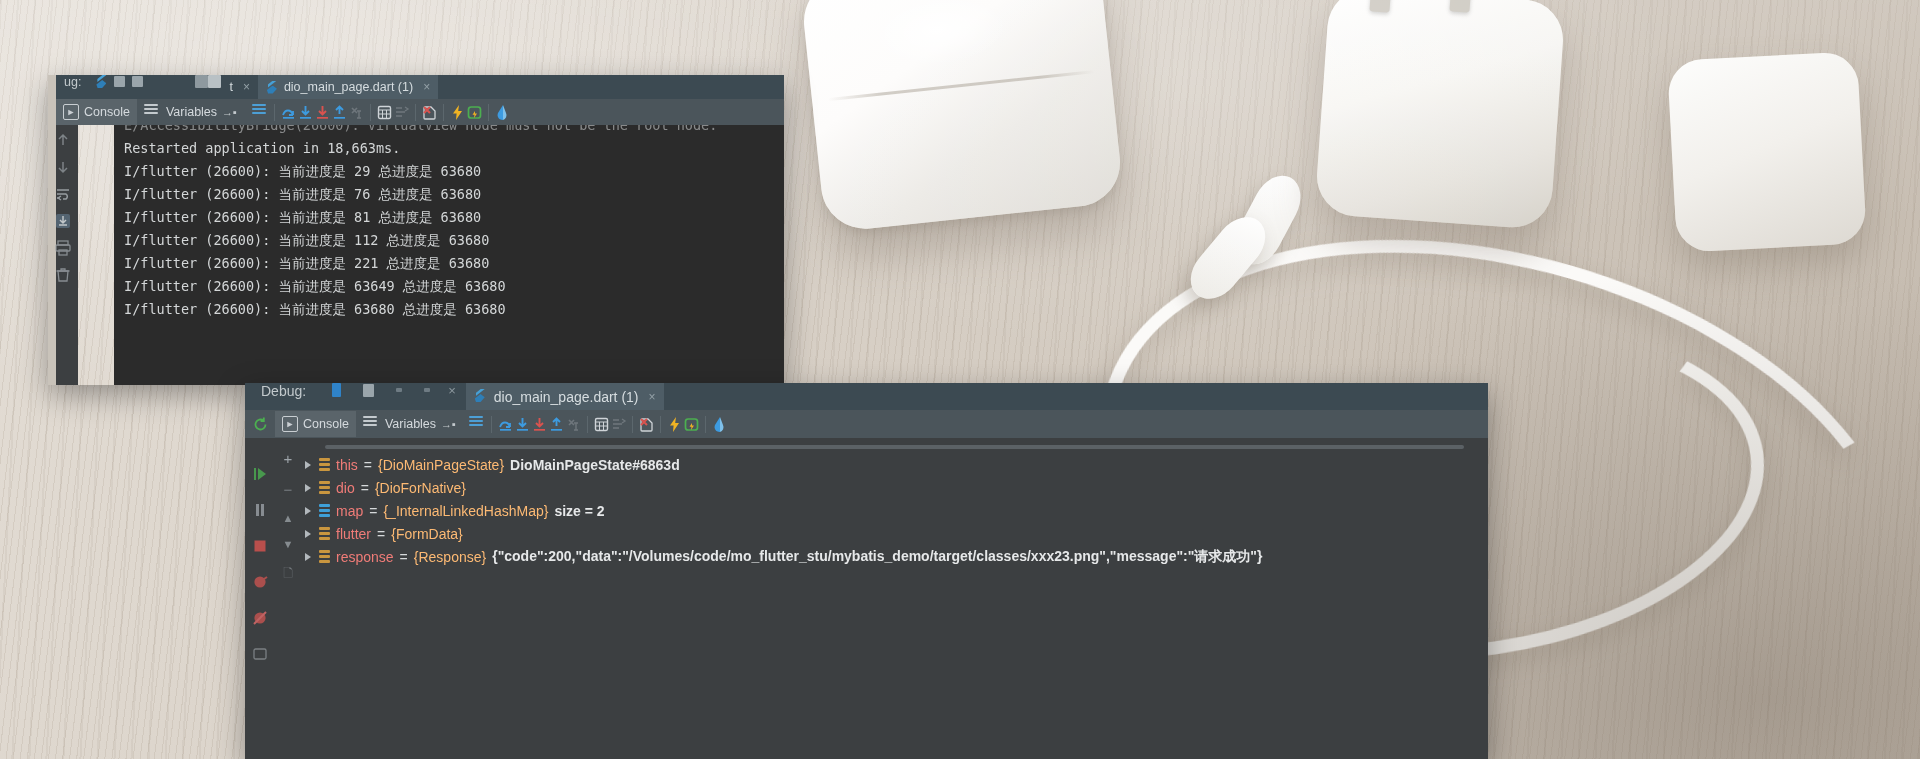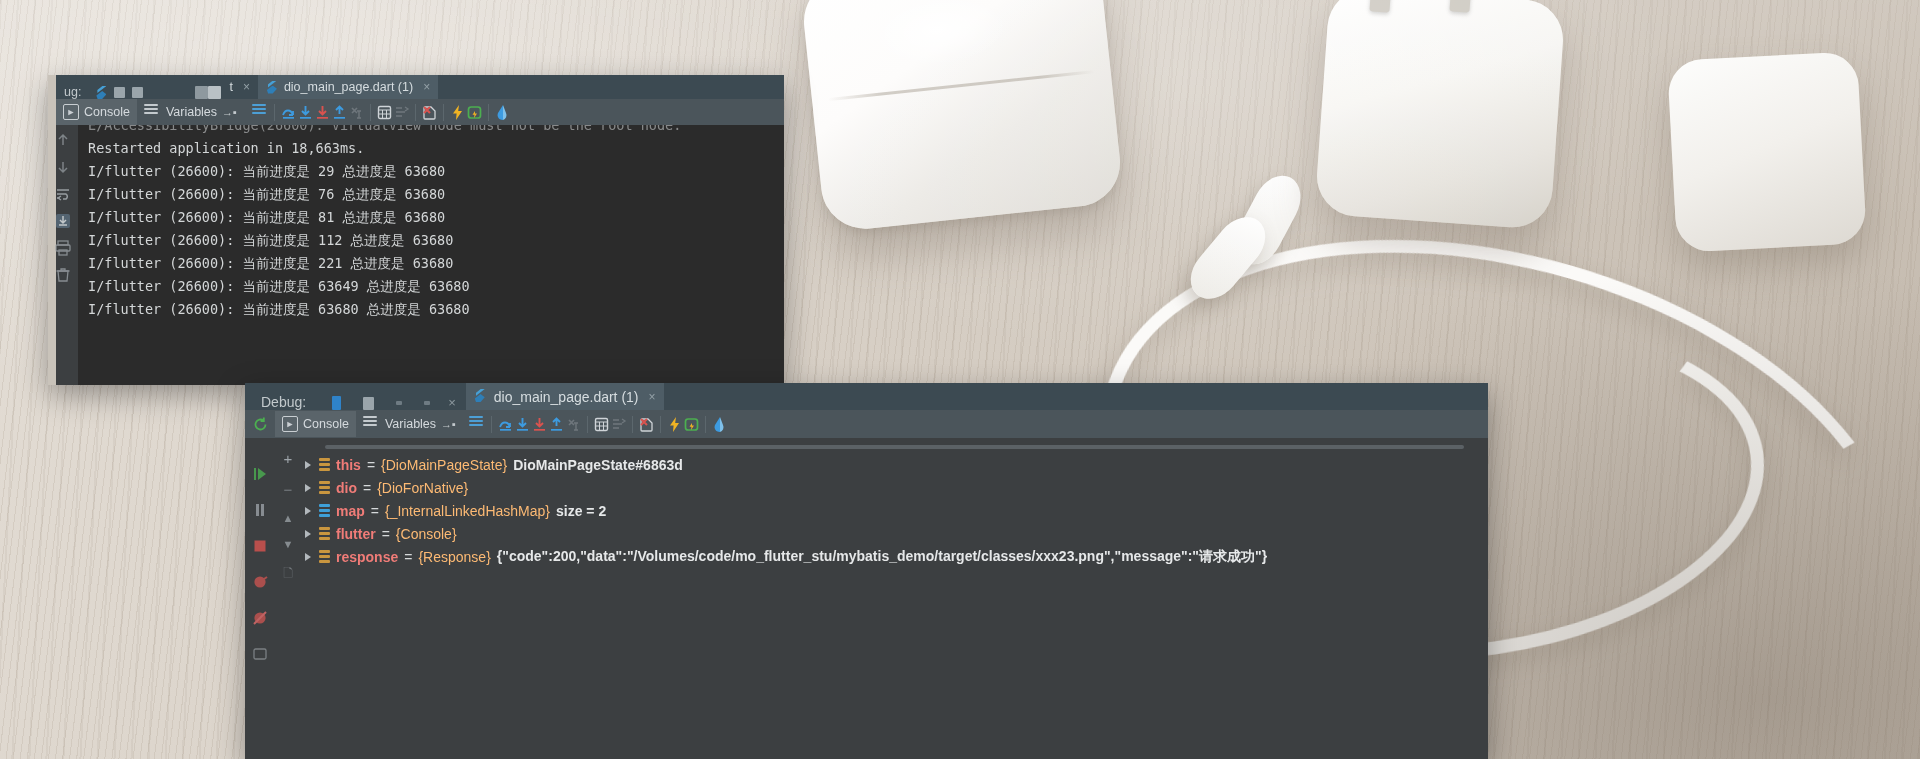--- a/index.html
+++ b/index.html
@@ -83,21 +83,21 @@
   .earbud{
     position:absolute;width:44px;height:96px;border-radius:22px/30px;
     background:linear-gradient(160deg,#ffffff,#eceae5);
     box-shadow:0 10px 18px rgba(120,108,94,0.35);
   }
   .earbud.e1{left:1246px;top:172px;transform:rotate(28deg);}
   .earbud.e2{left:1206px;top:210px;transform:rotate(40deg);}
 
   
   .ide-tabbar{
-    height:24px;background:#3c4a52;display:flex;align-items:flex-end;
+    height:24px;background:#3c4a52;display:flex;align-items:flex-start;
     font-size:12.5px;color:#bfc7ca;
   }
   .tab-label-dim{color:#c2c9cc;padding:0 6px;font-size:12.5px;}
   .ide-tab{
     display:flex;align-items:center;gap:6px;height:24px;padding:0 8px;
     font-size:12.5px;color:#d6dde0;
   }
   .ide-tab.active{background:#4e5d66;}
   .ide-tab .x{color:#93a0a6;font-size:12px;margin-left:4px;}
   .flutter-logo{
@@ -146,21 +146,21 @@
     width:30px;background:#3c3f41;display:flex;flex-direction:column;
     align-items:center;padding-top:6px;gap:9px;
   }
   .gutter-ico{width:18px;height:18px;opacity:.8;}
 
   
   #win1{
     position:absolute;left:48px;top:75px;width:736px;height:310px;
     box-shadow:0 10px 28px rgba(0,0,0,.35);
   }
-  #win1 .body{display:flex;height:260px;}
+  #win1 .body{display:flex;height:260px;gap:36px;}
   #win1 .console-body{flex:1;overflow:hidden;}
 
   
   #win2{
     position:absolute;left:245px;top:383px;width:1243px;height:376px;
     box-shadow:0 10px 28px rgba(0,0,0,.35);
   }
   #win2 .ide-tabbar{height:27px;}
   #win2 .ide-toolbar{height:28px;}
   #win2 .body{display:flex;height:321px;}
@@ -181,21 +181,21 @@
   .twisty{
     width:0;height:0;border-left:6px solid #b2b8bc;border-top:4.5px solid transparent;
     border-bottom:4.5px solid transparent;margin-right:2px;flex:0 0 auto;
   }
   .varicon{
     width:11px;height:13px;flex:0 0 auto;display:flex;flex-direction:column;
     justify-content:space-between;
   }
   .varicon i{display:block;height:2.6px;background:#c9963f;border-radius:1px;}
   .varicon.map i{background:#3ea0d8;}
-  .vname{color:#f07c78;font-weight:bold;}
+  .vname{color:#f07c78;font-weight:normal;}
   .veq{color:#d6d9da;}
   .vtype{color:#fdba74;}
   .vval{color:#e6e8e9;font-weight:bold;}
   .vscroll{height:4px;background:#5b6165;width:96%;margin:0 auto 4px auto;border-radius:2px;}
 
   
   .w1-strip{position:absolute;left:0;top:0;width:8px;height:100%;background:#c9c3ba;}
 </style>
 </head>
 <body>
@@ -598,21 +598,21 @@
 
         <div class="var-row">
           <span class="twisty"></span>
           <span class="varicon">
               <i></i>
               <i></i>
               <i></i>
             </span>
           <span class="vname">flutter</span>
           <span class="veq">=</span>
-          <span class="vtype">{Console}</span>
+          <span class="vtype">{FormData}</span>
           <span class="vval"></span>
         </div>
 
         <div class="var-row">
           <span class="twisty"></span>
           <span class="varicon">
               <i></i>
               <i></i>
               <i></i>
             </span>

